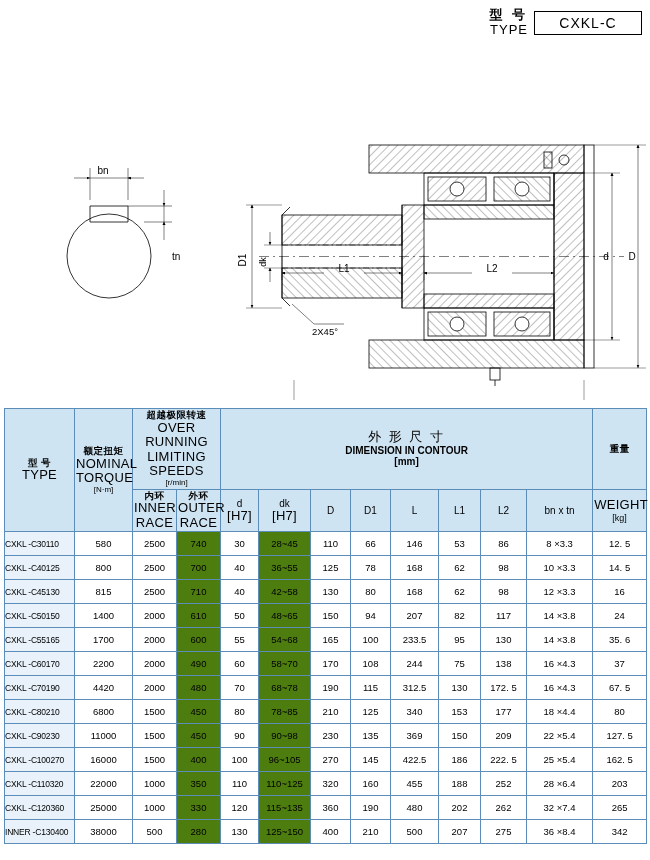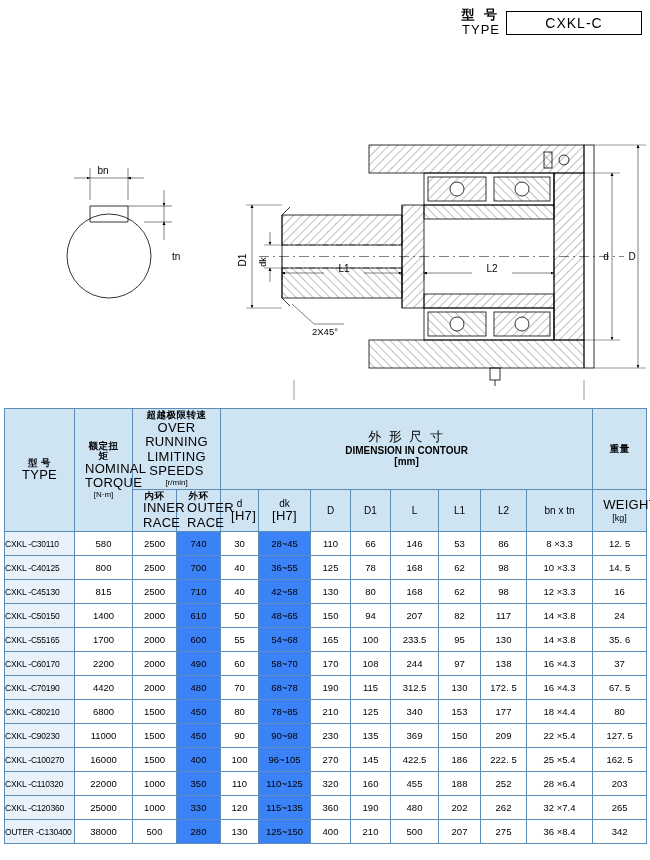--- a/index.html
+++ b/index.html
@@ -35,21 +35,21 @@
     font-size: 13px;
     font-weight: bold;
     letter-spacing: 3px;
   }
   .type-en {
     font-size: 13px;
     letter-spacing: 1px;
   }
   .type-box {
     border: 1px solid #000;
-    padding: 3px 24px;
+    padding: 3px 10px;
     font-size: 14px;
     letter-spacing: 1px;
     min-width: 86px;
     text-align: center;
   }
 
   
   .drawing {
     position: absolute;
     top: 60px;
@@ -76,21 +76,21 @@
     border: 1px solid #5b8db8;
     text-align: center;
     vertical-align: middle;
     font-size: 9px;
     padding: 0;
   }
   table.spec thead th {
     background: #cfe4f3;
     font-weight: normal;
     line-height: 1.12;
-    padding: 1px 10px;
+    padding: 1px 1px;
   }
   table.spec thead th.hdr-main {
     font-size: 10px;
   }
   .hdr-cn { font-size: 9.5px; font-weight: bold; letter-spacing: 0.5px; }
   .hdr-en { font-size: 13px; letter-spacing: 0.3px; }
   .hdr-unit { font-size: 8px; }
   .hdr-big { font-size: 13px; letter-spacing: 2px; }
   .hdr-sub { font-size: 10px; font-weight: bold; }
   table.spec tbody td {
@@ -98,21 +98,21 @@
     background: #ffffff;
   }
   table.spec tbody td.type-col {
     background: #e9f2fa;
     font-size: 8.5px;
     text-align: left;
     padding-left: 0;
     letter-spacing: -0.2px;
   }
   table.spec tbody td.shaded {
-    background: #3b82f6;
+    background: #4d7c0f;
   }
   table.spec tbody td.val {
     font-size: 9.5px;
   }
 </style>
 </head>
 <body>
 
 <div class="type-header">
   <div class="type-labels">
@@ -416,21 +416,21 @@
     <tr>
           <td class="type-col">CXKL -C60170</td>
           <td class="val">2200</td>
           <td class="val">2000</td>
           <td class="val shaded">490</td>
           <td class="val">60</td>
           <td class="val shaded">58~70</td>
           <td class="val">170</td>
           <td class="val">108</td>
           <td class="val">244</td>
-          <td class="val">97</td>
+          <td class="val">75</td>
           <td class="val">138</td>
           <td class="val">16 ×4.3</td>
           <td class="val">37</td>
         </tr>
     <tr>
           <td class="type-col">CXKL -C70190</td>
           <td class="val">4420</td>
           <td class="val">2000</td>
           <td class="val shaded">480</td>
           <td class="val">70</td>
@@ -512,21 +512,21 @@
           <td class="val shaded">115~135</td>
           <td class="val">360</td>
           <td class="val">190</td>
           <td class="val">480</td>
           <td class="val">202</td>
           <td class="val">262</td>
           <td class="val">32 ×7.4</td>
           <td class="val">265</td>
         </tr>
     <tr>
-          <td class="type-col">OUTER -C130400</td>
+          <td class="type-col">INNER -C130400</td>
           <td class="val">38000</td>
           <td class="val">500</td>
           <td class="val shaded">280</td>
           <td class="val">130</td>
           <td class="val shaded">125~150</td>
           <td class="val">400</td>
           <td class="val">210</td>
           <td class="val">500</td>
           <td class="val">207</td>
           <td class="val">275</td>

